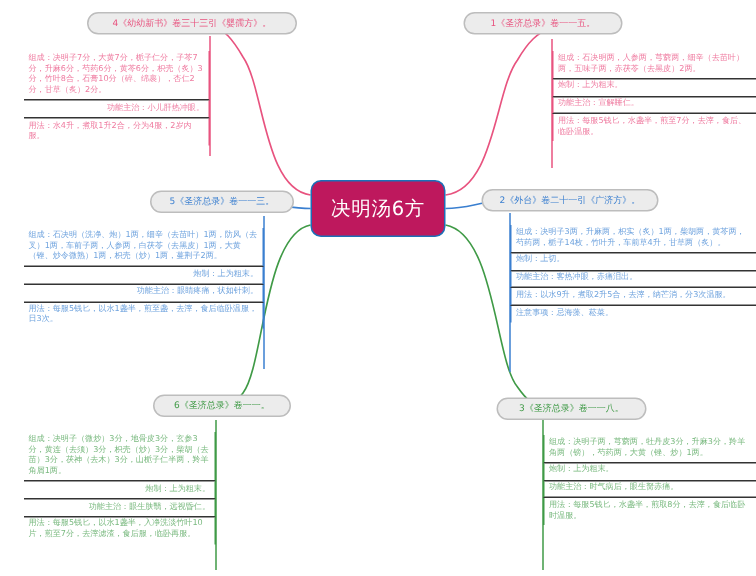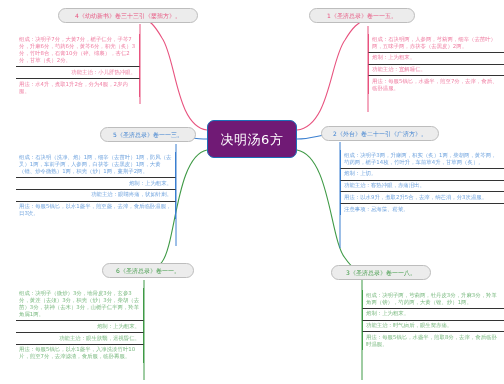--- a/index.html
+++ b/index.html
@@ -9,21 +9,21 @@
     position:relative;
   }
   #canvas{position:absolute;inset:0;width:504px;height:384px;}
   svg.links{position:absolute;left:0;top:0;width:504px;height:384px;pointer-events:none;}
 
   .node{position:absolute;box-sizing:border-box;}
 
   
   .center{
     left:207px;top:120px;width:90px;height:38px;
-    background:#701a75;border:1px solid #1c6fb8;border-radius:7px;
+    background:#be185d;border:1px solid #1c6fb8;border-radius:7px;
     color:#ffffff;font-size:13px;line-height:38px;text-align:center;
     letter-spacing:.5px;
   }
 
   
   .title{
     background:#ececec;border:1px solid #9a9a9a;border-radius:9px;
     height:15px;line-height:14px;font-size:6px;text-align:center;
     white-space:nowrap;overflow:hidden;padding:0 4px;
   }

